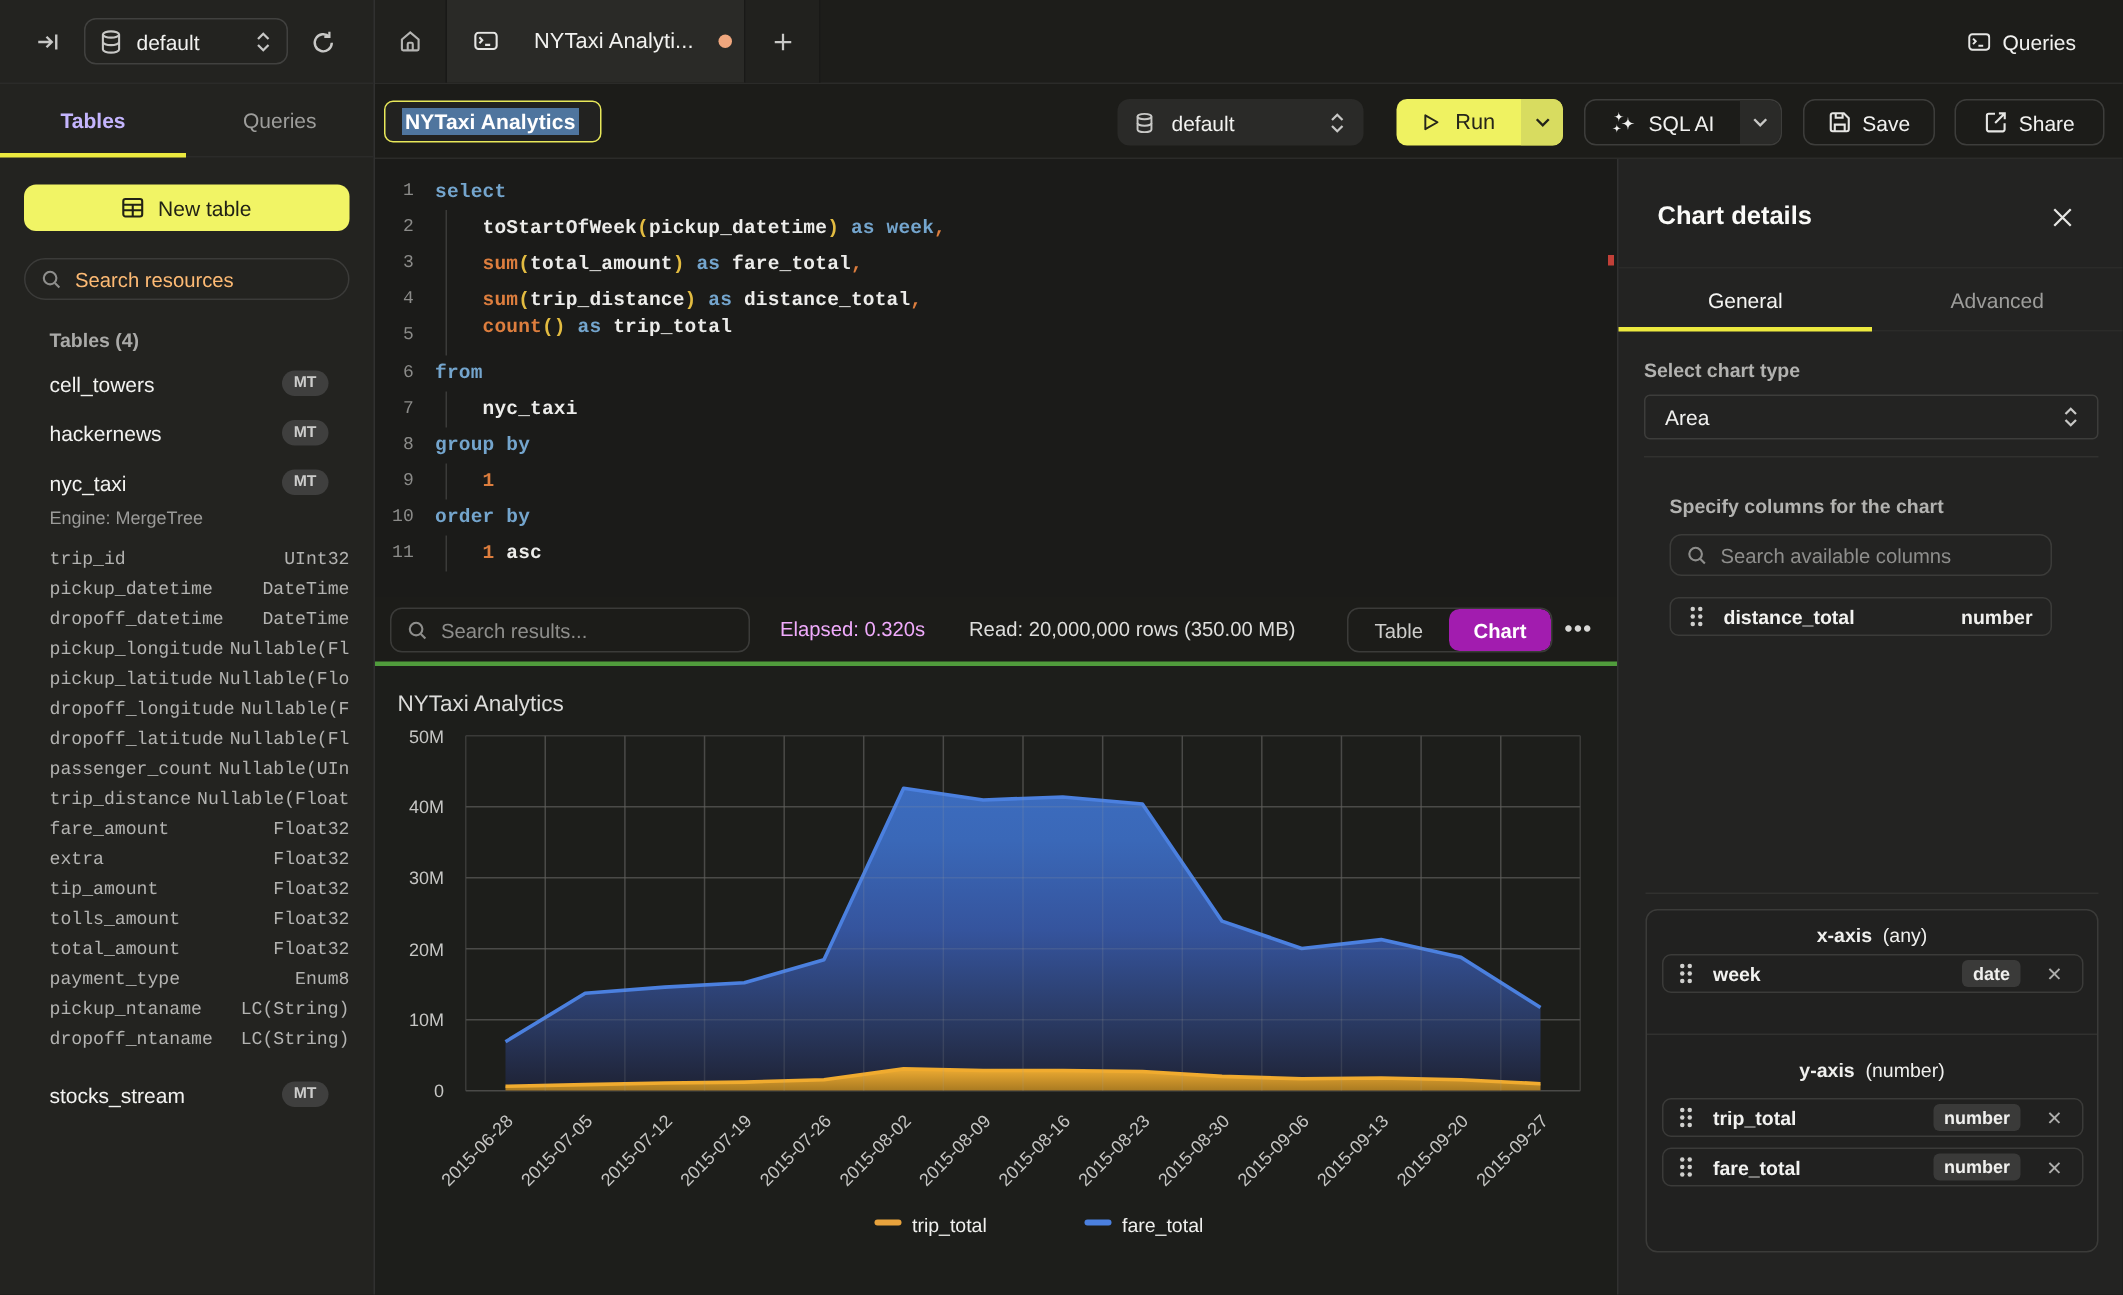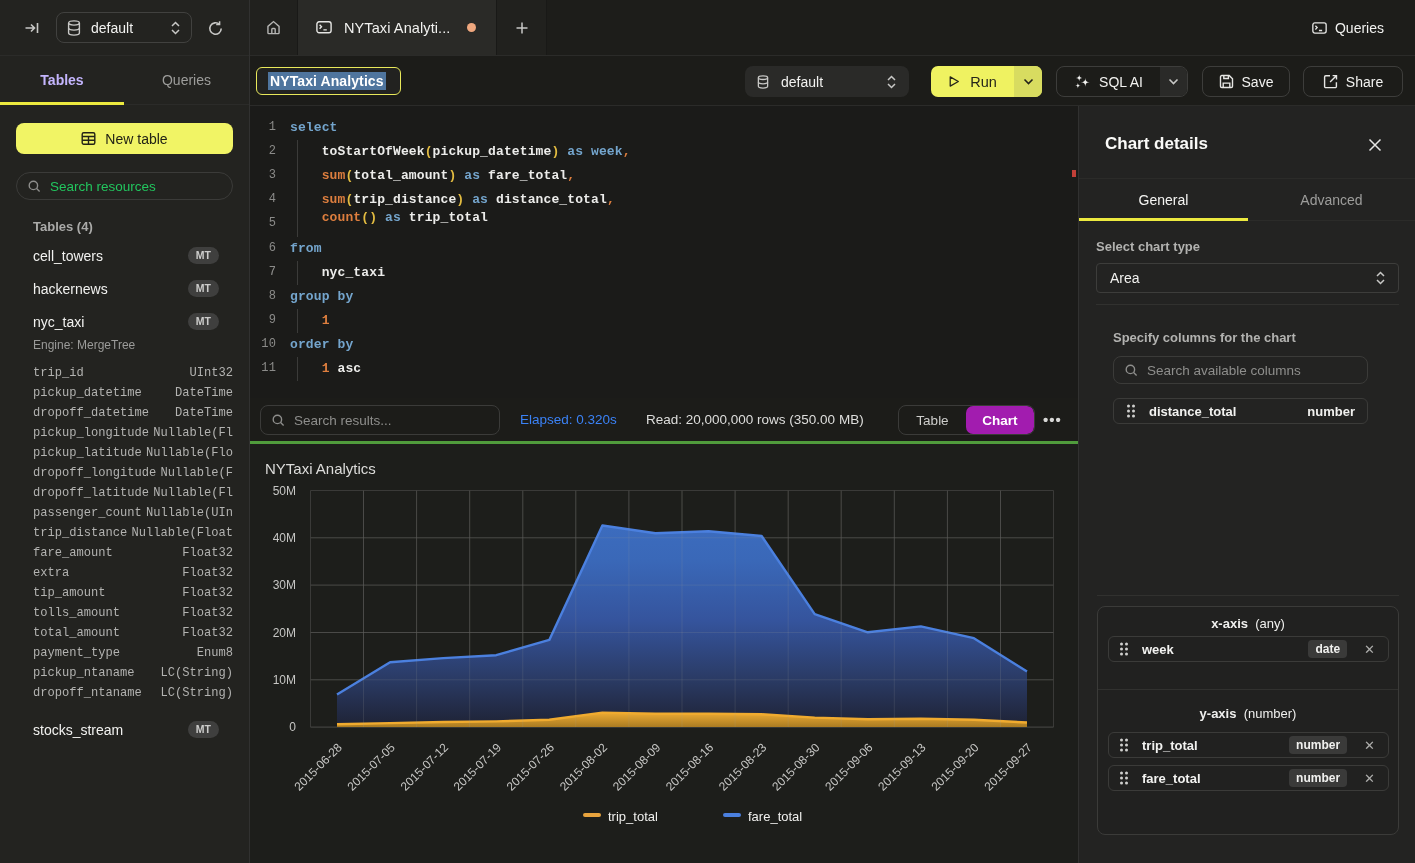--- a/index.html
+++ b/index.html
@@ -8,33 +8,33 @@
 
 #sidebar{position:absolute;left:0;top:0;width:250px;height:863px;background:#232320;border-right:1px solid #313130}
 #sbheader{position:absolute;left:0;top:0;width:249px;height:56px;border-bottom:1px solid #2b2b29}
 #dbdrop{position:absolute;left:56px;top:12px;width:136px;height:31px;border:1px solid #41413f;border-radius:8px;display:flex;align-items:center}
 #dbdrop .t{color:#f2f2f0;font-size:14px;margin-left:10px}
 #sbtabs{position:absolute;left:0;top:56px;width:249px;height:49px;border-bottom:1px solid #2b2b29}
 #sbtabs .tab1{position:absolute;left:0;top:0;width:124px;height:48px;display:flex;align-items:center;justify-content:center;color:#c4b5fd;font-size:14px;font-weight:700}
 #sbtabs .tab2{position:absolute;left:124px;top:0;width:125px;height:48px;display:flex;align-items:center;justify-content:center;color:#9d9d9b;font-size:14px}
 #sbtabs .yline{position:absolute;left:0;top:46px;width:124px;height:3px;background:#ece93f}
 #newtable{position:absolute;left:16px;top:123px;width:217px;height:31px;background:#f1f465;border-radius:8px;display:flex;align-items:center;justify-content:center;color:#222215;font-size:14px;gap:9px}
-#sbsearch{position:absolute;left:16px;top:172px;width:217px;height:28px;border:1px solid #3b3b39;border-radius:14px;display:flex;align-items:center;color:#22c55e;font-size:13.5px;gap:9px;padding-left:11px}
+#sbsearch{position:absolute;left:16px;top:172px;width:217px;height:28px;border:1px solid #3b3b39;border-radius:14px;display:flex;align-items:center;color:#fdba74;font-size:13.5px;gap:9px;padding-left:11px}
 .sbsec{position:absolute;left:33px;color:#aaaaa8;font-size:13px;font-weight:700}
 .trow{position:absolute;left:33px;width:186px;display:flex;align-items:center;justify-content:space-between;color:#f2f2f0;font-size:14px}
 .mt{background:#3f3f3e;color:#cccccb;font-size:10.5px;font-weight:700;border-radius:9px;padding:2px 8px;line-height:13px}
 .engine{position:absolute;left:33px;color:#9b9b99;font-size:12px}
 .col{position:absolute;left:33px;width:200px;display:flex;justify-content:space-between;font-family:"Liberation Mono",monospace;font-size:12.1px;color:#b3b3b1;white-space:pre}
 
 #tabbar{position:absolute;left:250px;top:0;width:1165px;height:56px;background:#1d1d1a;border-bottom:1px solid #2b2b29}
 #tabstrip{position:absolute;left:0;top:0;width:297px;height:55px;background:#21211e}
 #hometab{position:absolute;left:0;top:0;width:48px;height:55px;display:flex;align-items:center;justify-content:center;border-right:1px solid #191917}
 #activetab{position:absolute;left:48px;top:0;width:199px;height:55px;background:#2a2a27;display:flex;align-items:center;border-right:1px solid #191917}
 #plustab{position:absolute;left:247px;top:0;width:50px;height:55px;display:flex;align-items:center;justify-content:center;border-right:1px solid #191917}
-#activetab .ttl{color:#f2f2f0;font-size:14.5px;margin-left:12px;letter-spacing:.1px}
+#activetab .ttl{color:#f2f2f0;font-size:14.5px;margin-left:24px;letter-spacing:.1px}
 #activetab .dot{width:9px;height:9px;border-radius:50%;background:#efa77e;margin-left:17px}
 #queriesbtn{position:absolute;right:31px;top:0;height:55px;display:flex;align-items:center;gap:8px;color:#f2f2f0;font-size:14px}
 
 #toolbar{position:absolute;left:250px;top:56px;width:1165px;height:50px;background:#1c1c19;border-bottom:1px solid #2b2b29}
 #titleinput{position:absolute;left:6px;top:11px;width:145px;height:28px;border:1.5px solid #e8e85a;border-radius:6px;background:#222220;display:flex;align-items:center}
 #titleinput span{margin-left:11px;background:#4f759e;color:#fff;font-size:14px;font-weight:700;padding:1px 2px;letter-spacing:.1px}
 #tbdefault{position:absolute;left:495px;top:10px;width:164px;height:31px;background:#2a2a28;border-radius:8px;display:flex;align-items:center}
 #tbdefault .t{color:#f2f2f0;font-size:14px;margin-left:12px}
 #runbtn{position:absolute;left:681px;top:10px;width:111px;height:31px;border-radius:7px;background:#eff261;display:flex;align-items:center;overflow:hidden}
 #runbtn .main{width:83px;height:31px;display:flex;align-items:center;justify-content:center;gap:10px;color:#26261a;font-size:14.5px}
@@ -47,21 +47,21 @@
 
 #editor{position:absolute;left:250px;top:106px;width:828px;height:292px;background:#1b1b19;font-family:"Liberation Mono",monospace;font-size:13px;font-weight:700;letter-spacing:.12px}
 #editor .ln{position:absolute;width:26px;text-align:right;color:#8b8b89;font-weight:400;font-size:12px}
 #editor .cl{position:absolute;left:40px;white-space:pre}
 #editor .guide{position:absolute;left:46.5px;width:1px;background:#3b3b39}
 .kw{color:#74a5cd}.fn{color:#dd7e3e}.pa{color:#e3bc41}.id{color:#ececea}
 #scrollmark{position:absolute;left:822px;top:64px;width:4px;height:7px;background:#c24038}
 
 #resultsbar{position:absolute;left:250px;top:398px;width:828px;height:43px;background:#1c1c19}
 #ressearch{position:absolute;left:10px;top:7px;width:240px;height:30px;border:1px solid #3b3b39;border-radius:8px;display:flex;align-items:center;color:#8e8e8c;font-size:13.5px;gap:9px;padding-left:11px}
-#resinfo1{position:absolute;left:270px;top:0;height:43px;display:flex;align-items:center;color:#3b82f6;font-size:13.5px}
+#resinfo1{position:absolute;left:270px;top:0;height:43px;display:flex;align-items:center;color:#f0abfc;font-size:13.5px}
 #resinfo2{position:absolute;left:396px;top:0;height:43px;display:flex;align-items:center;color:#dededc;font-size:13.5px}
 #toggle{position:absolute;left:648px;top:7px;width:137px;height:30px;border:1px solid #3b3b39;border-radius:8px;display:flex;overflow:hidden}
 #toggle .t1{width:68px;display:flex;align-items:center;justify-content:center;color:#cececc;font-size:13.5px}
 #toggle .t2{width:69px;display:flex;align-items:center;justify-content:center;color:#fff;font-size:13.5px;font-weight:700;background:#a21caf;border-radius:7px}
 #dots{position:absolute;left:793px;top:0;height:43px;display:flex;align-items:center;color:#d8d8d6;font-size:15px;font-weight:700;letter-spacing:1px}
 #greenline{position:absolute;left:250px;top:441px;width:828px;height:3px;background:#509c3c}
 
 #chartpanel{position:absolute;left:250px;top:444px;width:828px;height:419px;background:#1d1e1b}
 
 #rightpanel{position:absolute;left:1078px;top:106px;width:337px;height:757px;background:#232322;border-left:1px solid #313130}

